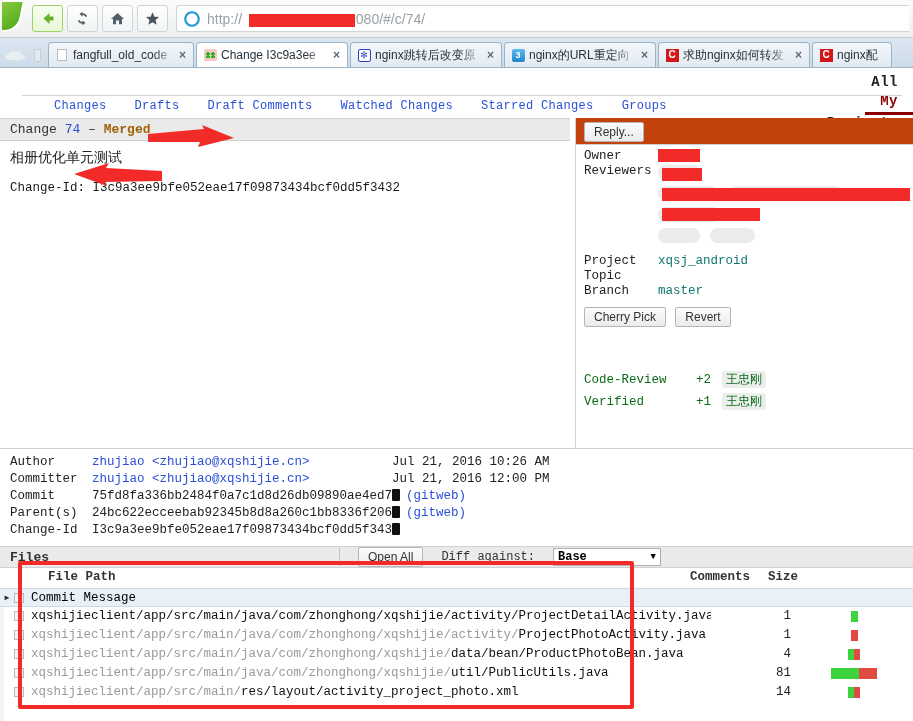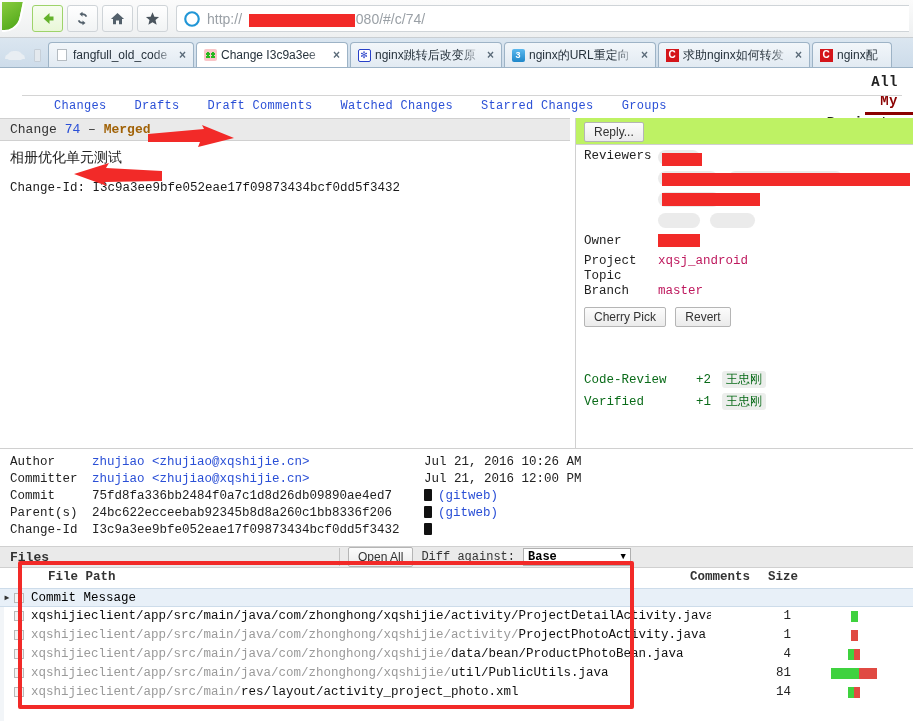--- a/index.html
+++ b/index.html
@@ -151,31 +151,31 @@
   .commit-msg { font-size: 12.5px; color: #1a1a1a; }
 
   .left-col { position: absolute; left: 0; top: 0; width: 575px; }
   .left-spacer { width:570px; height:200px; background:#fff; border-bottom:1px solid #d8d8d8;}
 
   
   .right-col {
     position: absolute; left: 575px; top: 0; width: 338px;
     border-left: 1px solid #d0d0d0; background: #fff; height: 330px;
   }
-  .reply-bar { background:#bef264; border-bottom:1px solid #d0d0d0; padding:4px 8px; height:27px;}
+  .reply-bar { background:#c2410c; border-bottom:1px solid #d0d0d0; padding:4px 8px; height:27px;}
   .btn {
     font-family: "Liberation Sans", sans-serif; font-size: 12px;
     background: linear-gradient(#fcfcfc,#ebebeb); border: 1px solid #b5b5b5;
     border-radius: 2px; padding: 2px 9px; color: #333; display:inline-block;
   }
   .info-table { padding: 4px 0 0 8px; font-family: "Liberation Mono", monospace; font-size: 12.5px; }
   .info-row { display: flex; align-items: flex-start; margin-bottom: 1px; }
   .info-label { width: 74px; flex: none; color: #222; }
   .info-val { color: #222; }
-  .info-val a { color: #be185d; text-decoration: none; }
+  .info-val a { color: #0f766e; text-decoration: none; }
   .chip {
     display: inline-block; background: #ebebeb; border-radius: 8px;
     padding: 1px 8px; margin: 1px 2px 1px 0; font-size: 12px; color:#333;
     position: relative;
   }
   .redact { background:#f22a28; display:inline-block; height:13px; vertical-align:middle; }
   .redact-abs { position:absolute; background:#f22a28; }
 
   .actions { padding: 8px 0 0 8px; }
   .actions .btn { margin-right: 6px; }
@@ -194,34 +194,34 @@
   
   .commit-details {
     position: absolute; left: 0; top: 330px; width: 913px;
     border-top: 1px solid #d0d0d0; background: #fff;
     padding: 4px 0 4px 10px; font-family: "Liberation Mono", monospace; font-size: 12.5px;
   }
   .cd-row { display:flex; align-items:center; height:17px; }
   .cd-label { width: 82px; flex:none; color:#222; }
   .cd-val { width: 300px; flex:none; color:#222; }
   .cd-val.link { color:#2a4fd6; }
-  .cd-date { width: 180px; flex:none; color:#222;margin-left:32px; }
+  .cd-date { width: 180px; flex:none; color:#222; }
   .copy-ico { width:8px; height:12px; background:#111; border-radius:1px; display:inline-block;
               margin-right:6px; vertical-align:-2px;}
   .gitweb { color:#2a4fd6; }
 
   
   .files-bar {
     position:absolute; left:0; top: 428px; width: 913px; height: 22px;
     background:#eaeaea; border-top:1px solid #d0d0d0; border-bottom:1px solid #d0d0d0;
     display:flex; align-items:center; padding-left:10px;
     font-family:"Liberation Mono", monospace;
   }
   .files-title { font-weight: bold; font-size: 13px; color:#333; }
-  .files-tools { display:flex; align-items:center; gap:8px; margin-left: 290px; }
+  .files-tools { display:flex; align-items:center; gap:18px; margin-left: 290px; }
   .files-tools .divider { width:1px; height:18px; background:#c2c2c2; }
   .diff-label { font-size:12px; color:#333; }
   .select-box {
     border:1px solid #b0b0b0; background:#fff; font-family:"Liberation Mono",monospace;
     font-size:12px; font-weight:bold; padding:1px 4px; width:108px;
     display:flex; justify-content:space-between; align-items:center;
   }
   .select-box .caret { font-size:9px; }
 
   .files-head {
@@ -393,43 +393,43 @@
           <div class="commit-msg">Change-Id: I3c9a3ee9bfe052eae17f09873434bcf0dd5f3432</div>
         </div>
         <div class="left-spacer"></div>
       </div>
 
       <div class="right-col">
         <div class="reply-bar">
           <span class="btn">Reply...</span>
         </div>
         <div class="info-table">
+
+          <div class="info-row">
+            <span class="info-label">Owner</span>
+            <span class="info-val">
+              <span class="redact" style="width:42px"></span>
+            </span>
+          </div>
 
           <div class="info-row">
             <span class="info-label">Reviewers</span>
             <span class="info-val" style="position:relative;display:block;width:250px">
               <span class="chip" style="width:42px;height:15px"></span><br>
               <span class="chip" style="width:60px;height:15px"></span>
               <span class="chip" style="width:115px;height:15px"></span>
               <span class="chip" style="width:62px;height:15px"></span><br>
               <span class="chip" style="width:42px;height:15px"></span>
               <span class="chip" style="width:45px;height:15px"></span>
               <span class="redact-abs" style="left:4px;top:4px;width:40px;height:13px;"></span>
               <span class="redact-abs" style="left:4px;top:24px;width:248px;height:13px;"></span>
               <span class="redact-abs" style="left:4px;top:44px;width:98px;height:13px;"></span>
             </span>
           </div>
 
-          <div class="info-row">
-            <span class="info-label">Owner</span>
-            <span class="info-val">
-              <span class="redact" style="width:42px"></span>
-            </span>
-          </div>
-
           <div class="info-row" style="margin-top:6px">
             <span class="info-label">Project</span>
             <span class="info-val"><a>xqsj_android</a></span>
           </div>
           <div class="info-row">
             <span class="info-label">Topic</span>
             <span class="info-val"></span>
           </div>
           <div class="info-row">
             <span class="info-label">Branch</span>

